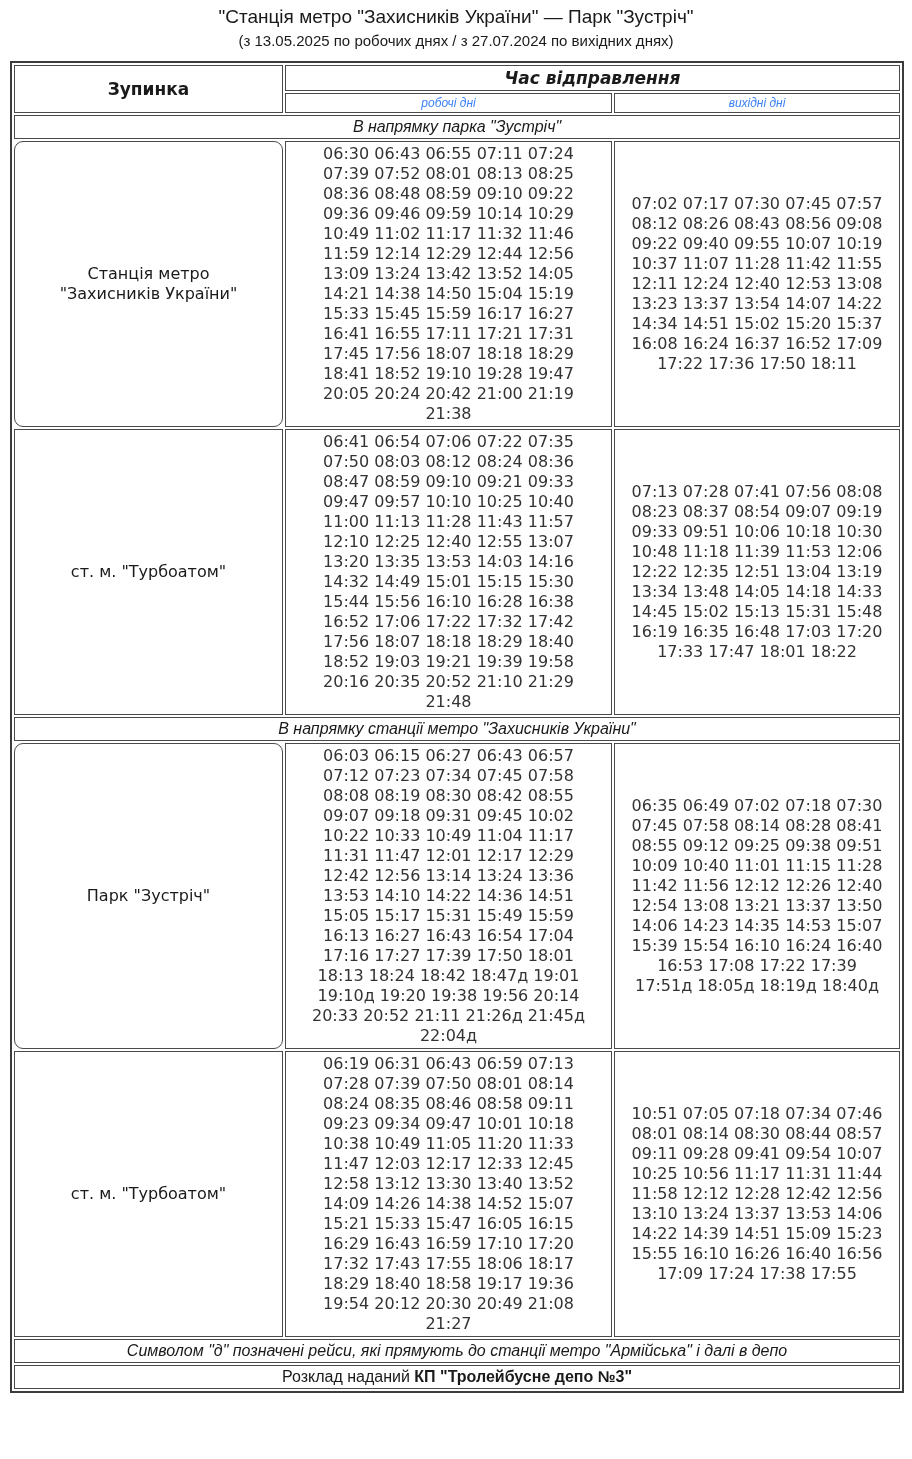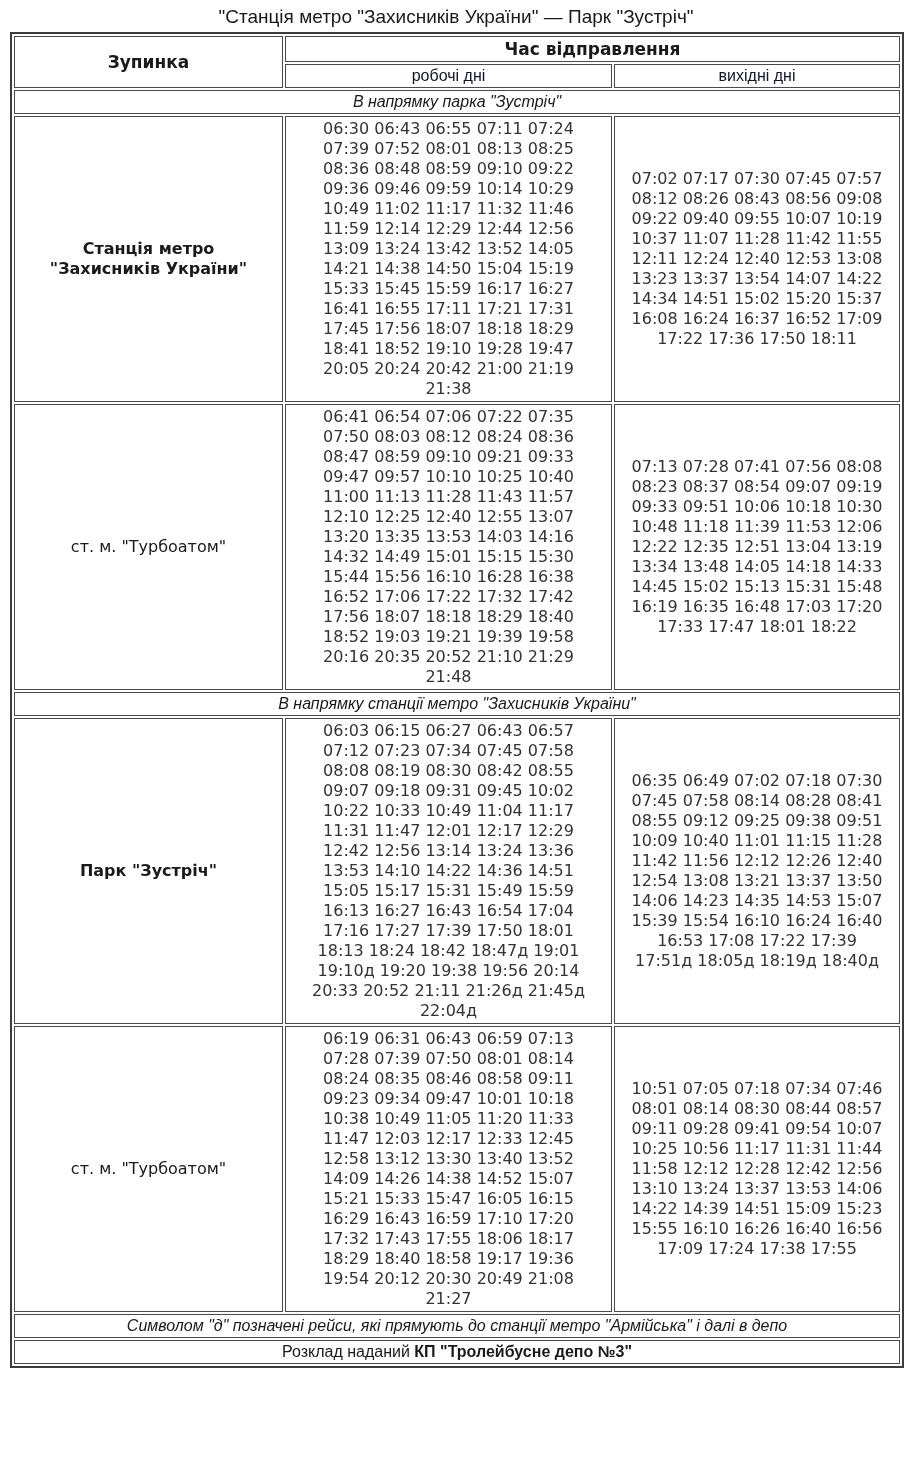--- a/index.html
+++ b/index.html
@@ -28,54 +28,55 @@
     width:892px; margin:0 auto;
     table-layout:fixed;
   }
   table.schedule td {
     border:1px solid #4a4a4a;
     text-align:center; vertical-align:middle;
     padding:2px 6px;
     overflow:hidden;
   }
   .stop-head { font-weight:bold; font-size:17px; color:#1a1a1a; }
-  .dep-head  { font-weight:bold; font-size:17px; color:#1a1a1a; padding:5px 6px; }
+  .dep-head  { font-weight:bold; font-size:17px; color:#1a1a1a; padding:5px 6px;font-style:italic; }
   .day-head  {
     font-family:"Liberation Sans",sans-serif;
-    font-size:16px; color:#0f172a; padding:3px 6px;
+    font-style:italic; font-size:12px; color:#3b82f6; padding:3px 6px;
   }
   .section-head {
     font-family:"Liberation Sans",sans-serif;
     font-style:italic; font-size:16px; color:#1a1a1a; padding:3px 6px;
   }
   .stop {
     font-size:16px; line-height:20px; color:#1a1a1a;
     white-space:pre-line;
   }
-  .stop.bold { font-weight:bold; }
+  .stop.bold { font-weight:normal;border-radius:9px; }
   .times {
     font-size:16px; line-height:20px; color:#333333;
     white-space:pre-line;
     padding:5px 4px; vertical-align:top;margin-top:24px;
   }
   .footnote {
     font-family:"Liberation Sans",sans-serif;
     font-style:italic; font-size:16px; color:#1a1a1a; padding:4px 6px;
   }
   .credit {
     font-family:"Liberation Sans",sans-serif;
     font-size:16px; color:#1a1a1a; padding:5px 6px;
   }
   .credit .org { font-weight:bold; }
 </style>
 </head>
 <body>
 
 <div class="page">
   <div class="subtitle">"Станція метро "Захисників України" — Парк "Зустріч"</div>
+  <div class="validity">(з 13.05.2025 по робочих днях / з 27.07.2024 по вихідних днях)</div>
 
   <table class="schedule">
     <colgroup>
       <col style="width:269px">
       <col style="width:327px">
       <col style="width:286px">
     </colgroup>
     <tbody>
       <tr>
         <td class="stop-head" rowspan="2">Зупинка</td>

